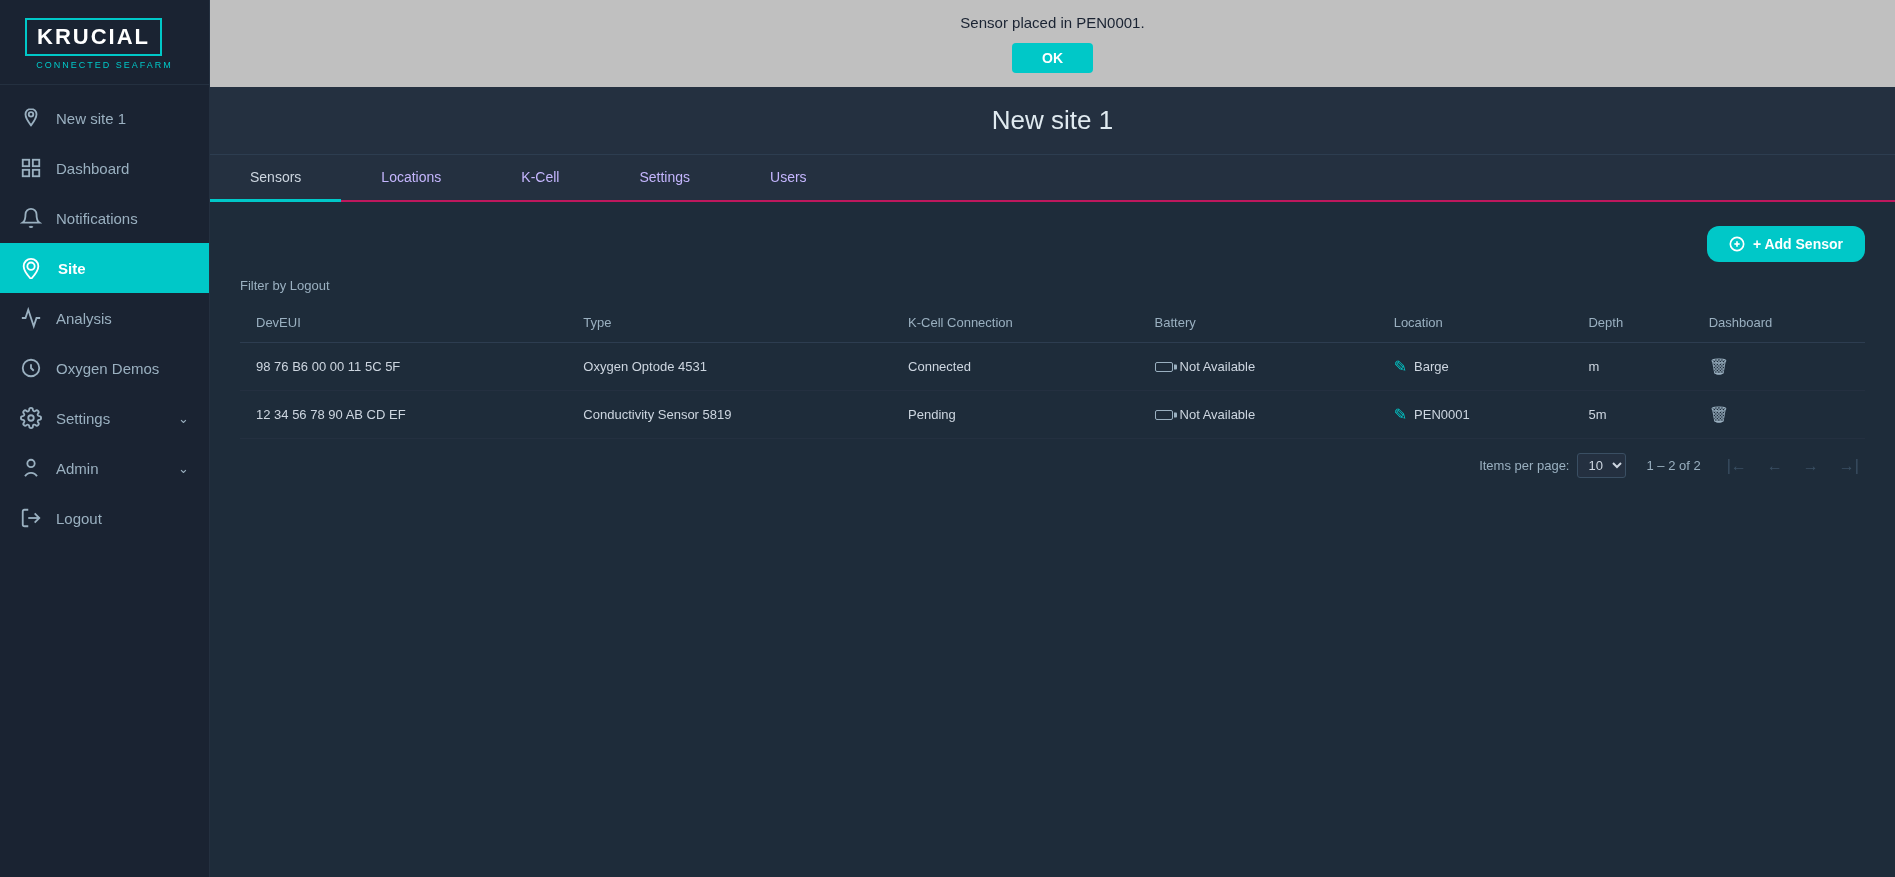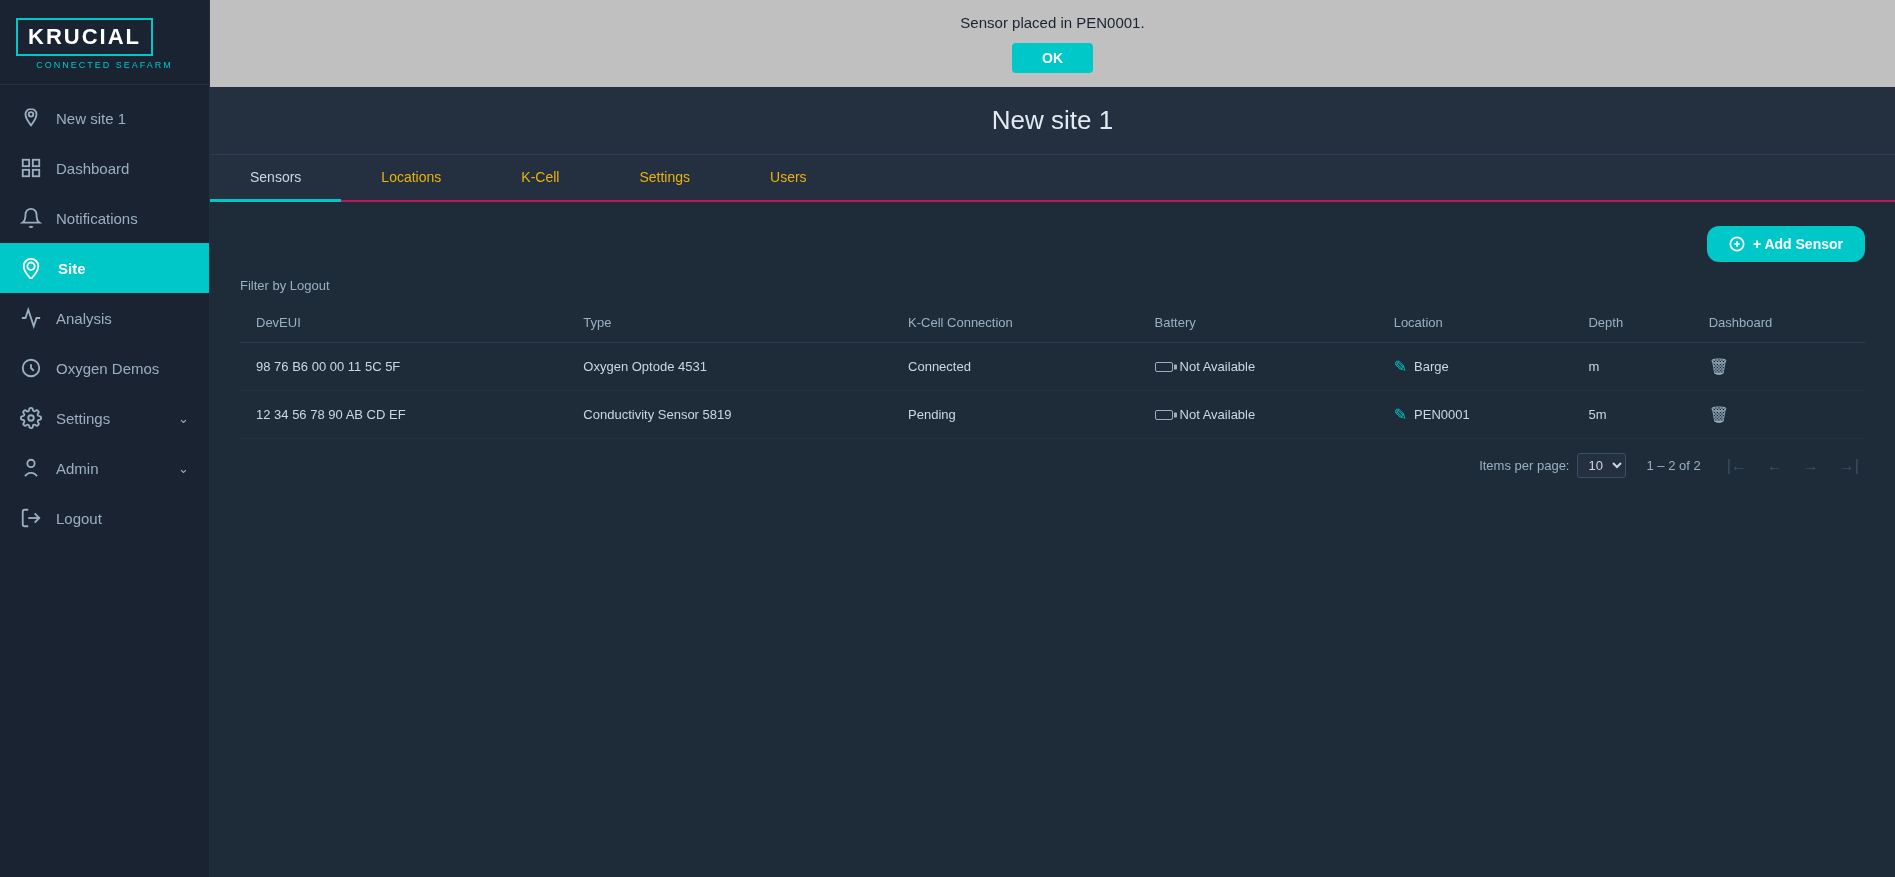--- a/index.html
+++ b/index.html
@@ -9,21 +9,21 @@
     .sidebar {
       width: 210px;
       min-width: 210px;
       background: #1a2332;
       display: flex;
       flex-direction: column;
       height: 877px;
       border-right: 1px solid #243040;
     }
     .sidebar-logo {
-      padding: 18px 16px 14px;
+      padding: 18px 25px 14px;
       border-bottom: 1px solid #243040;
     }
     .logo-box {
       border: 2px solid #00c8c8;
       display: inline-block;
       padding: 4px 10px;
       margin-bottom: 4px;
     }
     .logo-text {
       font-size: 22px;
@@ -104,21 +104,21 @@
 
     
     .tabs {
       background: #243040;
       display: flex;
       border-bottom: 2px solid #be185d;
     }
     .tab {
       padding: 14px 40px;
       font-size: 14px;
-      color: #eab308;
+      color: #c4b5fd;
       cursor: pointer;
       border-bottom: 3px solid transparent;
       margin-bottom: -2px;
       transition: color 0.15s;
     }
     .tab.active { color: #cdd6e0; border-bottom: 3px solid #00c8c8; }
 
     
     .content {
       flex: 1;

